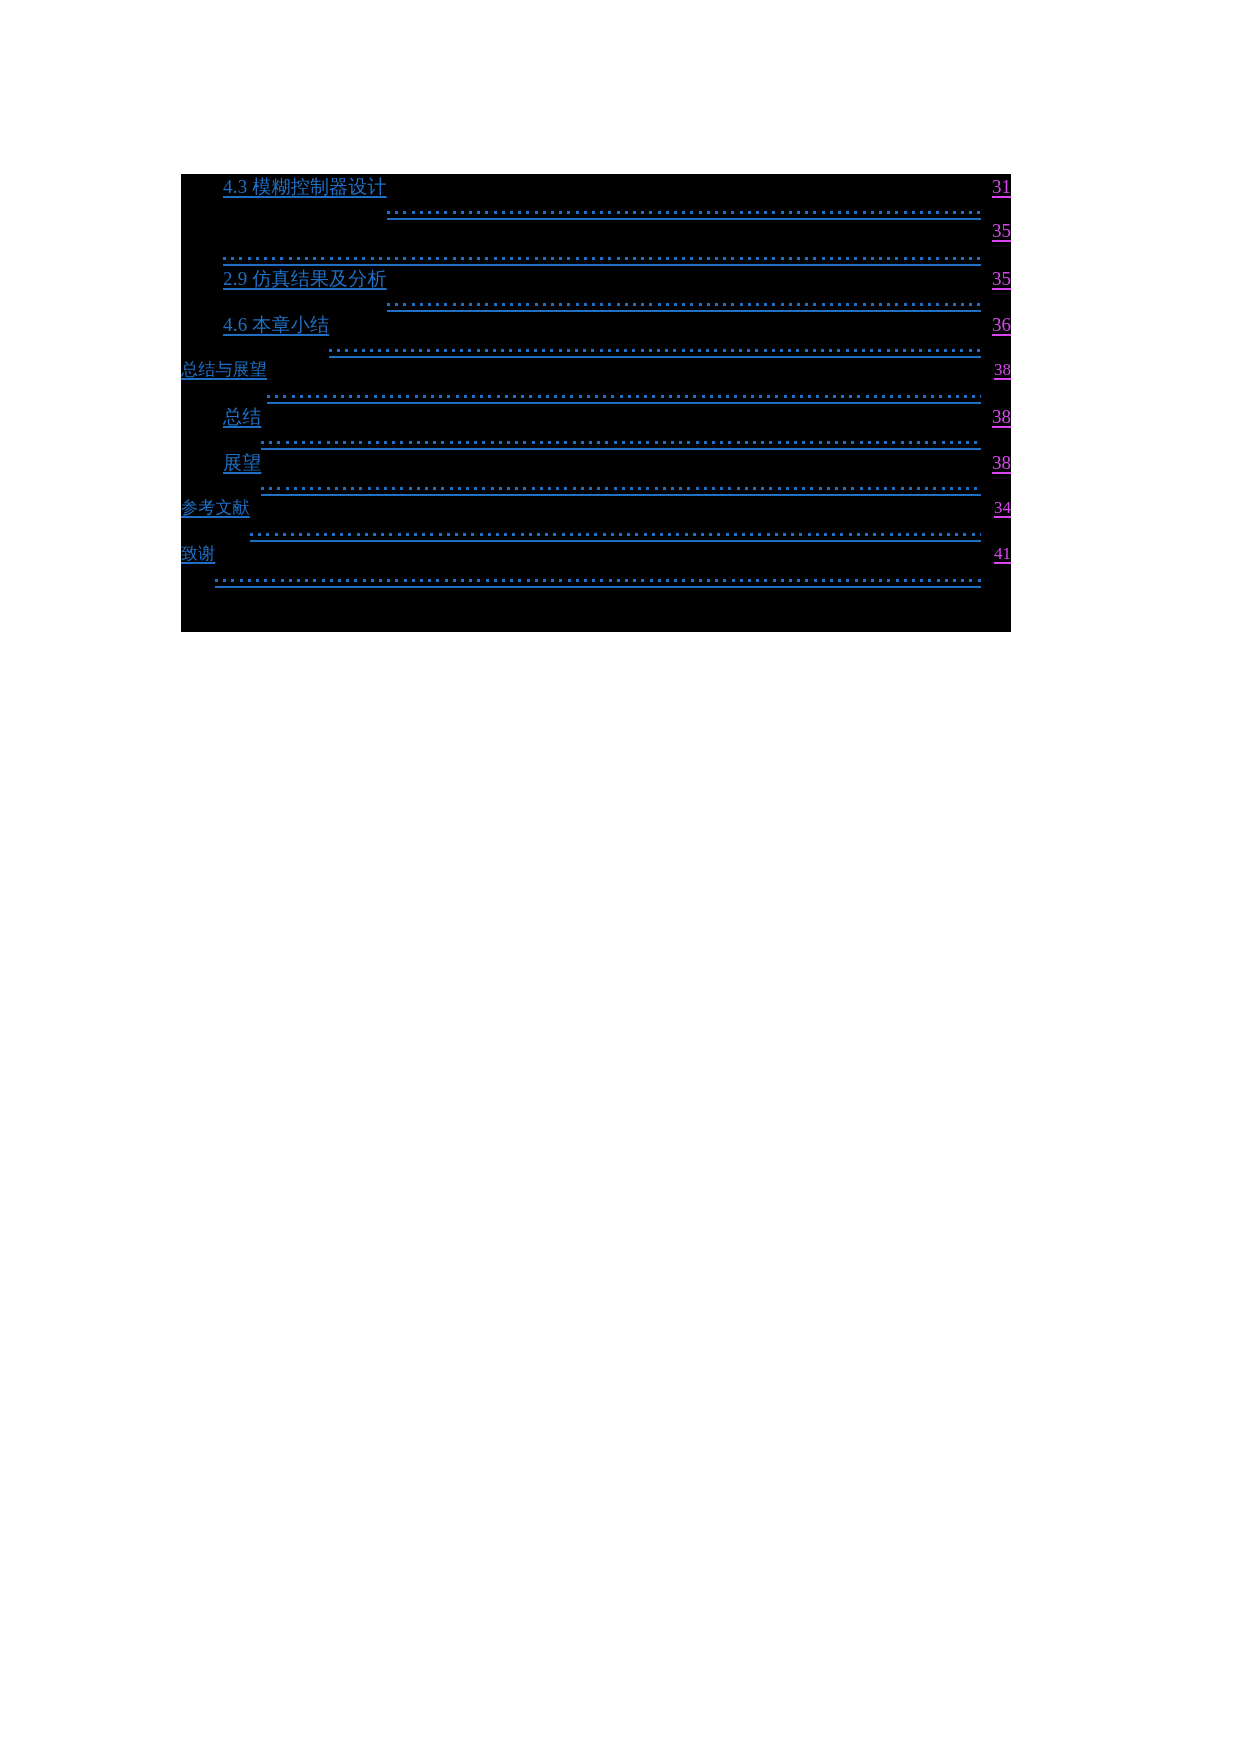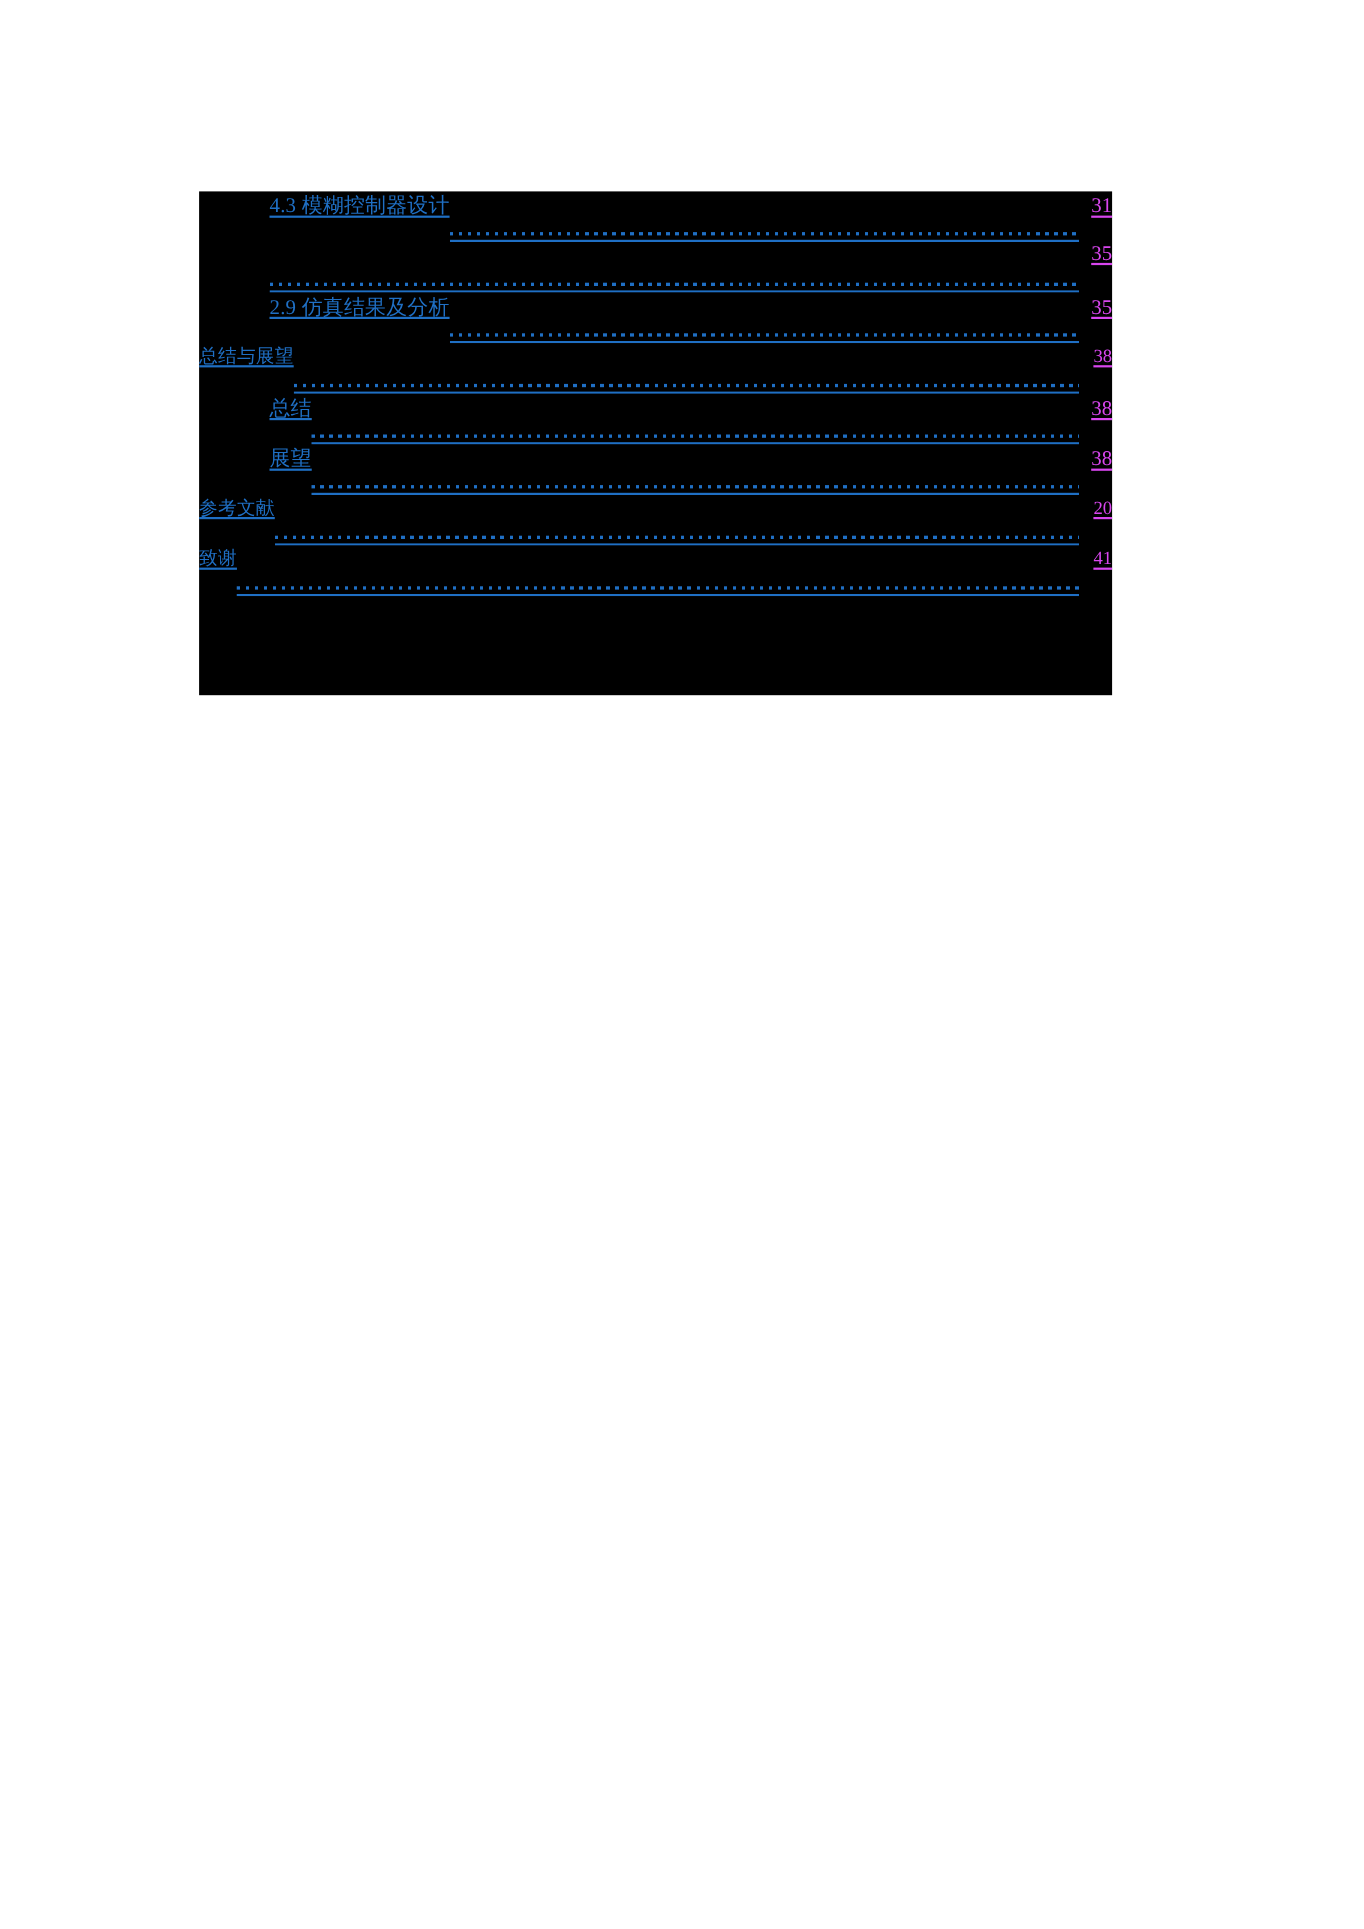--- a/index.html
+++ b/index.html
@@ -55,21 +55,21 @@
   }
 
   
   .toc-entry.level-1 {
     padding-left: 0px;
     height: 46px;
     font-size: 17px;
   }
   
   .toc-entry.level-2 {
-    padding-left: 64px;
+    padding-left: 42px;
     height: 46px;
     font-size: 19px;
   }
 
   .toc-text {
     text-decoration: underline;
     text-underline-offset: 3px;
     text-decoration-thickness: 1.5px;
     color: #1f6fc4;
     letter-spacing: 0.2px;
@@ -138,20 +138,25 @@
         <span class="toc-leader"></span>
         <span class="toc-page">35</span>
       </li>
 
       <li class="toc-entry level-2">
         <span class="toc-text">2.9 仿真结果及分析</span>
         <span class="toc-leader"></span>
         <span class="toc-page">35</span>
       </li>
 
+      <li class="toc-entry level-2">
+        <span class="toc-text">4.6 本章小结</span>
+        <span class="toc-leader"></span>
+        <span class="toc-page">36</span>
+      </li>
 
       <li class="toc-entry level-1">
         <span class="toc-text">总结与展望</span>
         <span class="toc-leader"></span>
         <span class="toc-page">38</span>
       </li>
 
       <li class="toc-entry level-2">
         <span class="toc-text">总结</span>
         <span class="toc-leader"></span>
@@ -160,21 +165,21 @@
 
       <li class="toc-entry level-2">
         <span class="toc-text">展望</span>
         <span class="toc-leader"></span>
         <span class="toc-page">38</span>
       </li>
 
       <li class="toc-entry level-1">
         <span class="toc-text">参考文献</span>
         <span class="toc-leader"></span>
-        <span class="toc-page">20</span>
+        <span class="toc-page">34</span>
       </li>
 
       <li class="toc-entry level-1">
         <span class="toc-text">致谢</span>
         <span class="toc-leader"></span>
         <span class="toc-page">41</span>
       </li>
 
 
     </ul>

